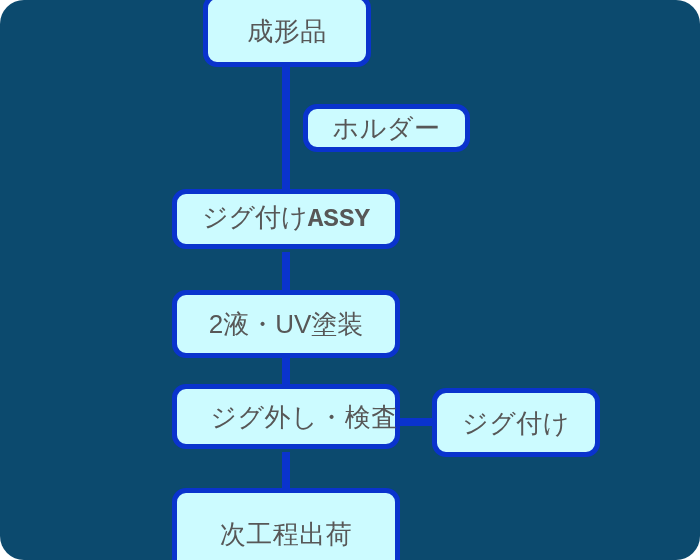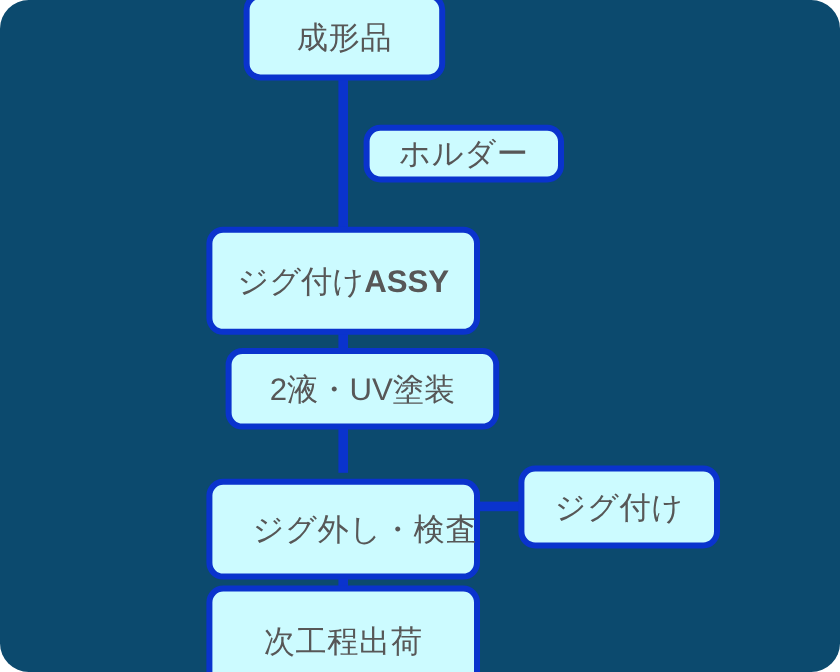--- a/index.html
+++ b/index.html
@@ -73,29 +73,29 @@
 
   <div class="node" style="left:203px; top:-6px; width:168px; height:73px;">
     <span class="node-label">成形品</span>
   </div>
 
 
   <div class="node" style="left:303px; top:92px; width:167px; height:48px;margin-top:12px;">
     <span class="node-label">ホルダー</span>
   </div>
 
-  <div class="node" style="left:172px; top:189px; width:228px; height:90px;">
+  <div class="node" style="left:172px; top:189px; width:228px; height:60px;font-family:Liberation Mono, monospace;">
     <span class="node-label has-ascii"><span>ジグ付け</span><span class="ascii">ASSY</span></span>
   </div>
 
-  <div class="node" style="left:172px; top:290px; width:228px; height:68px;margin-left:16px;">
+  <div class="node" style="left:172px; top:290px; width:228px; height:68px;">
     <span class="node-label has-ascii">2液・UV塗装</span>
   </div>
 
-  <div class="node" style="left:172px; top:399px; width:228px; height:84px;padding-left:36px;">
+  <div class="node" style="left:172px; top:384px; width:228px; height:65px;padding-left:36px;">
     <span class="node-label">ジグ外し・検査</span>
   </div>
 
   <div class="node" style="left:432px; top:388px; width:168px; height:69px;">
     <span class="node-label">ジグ付け</span>
   </div>
 
   <div class="node" style="left:172px; top:488px; width:228px; height:92px;">
     <span class="node-label">次工程出荷</span>
   </div>

